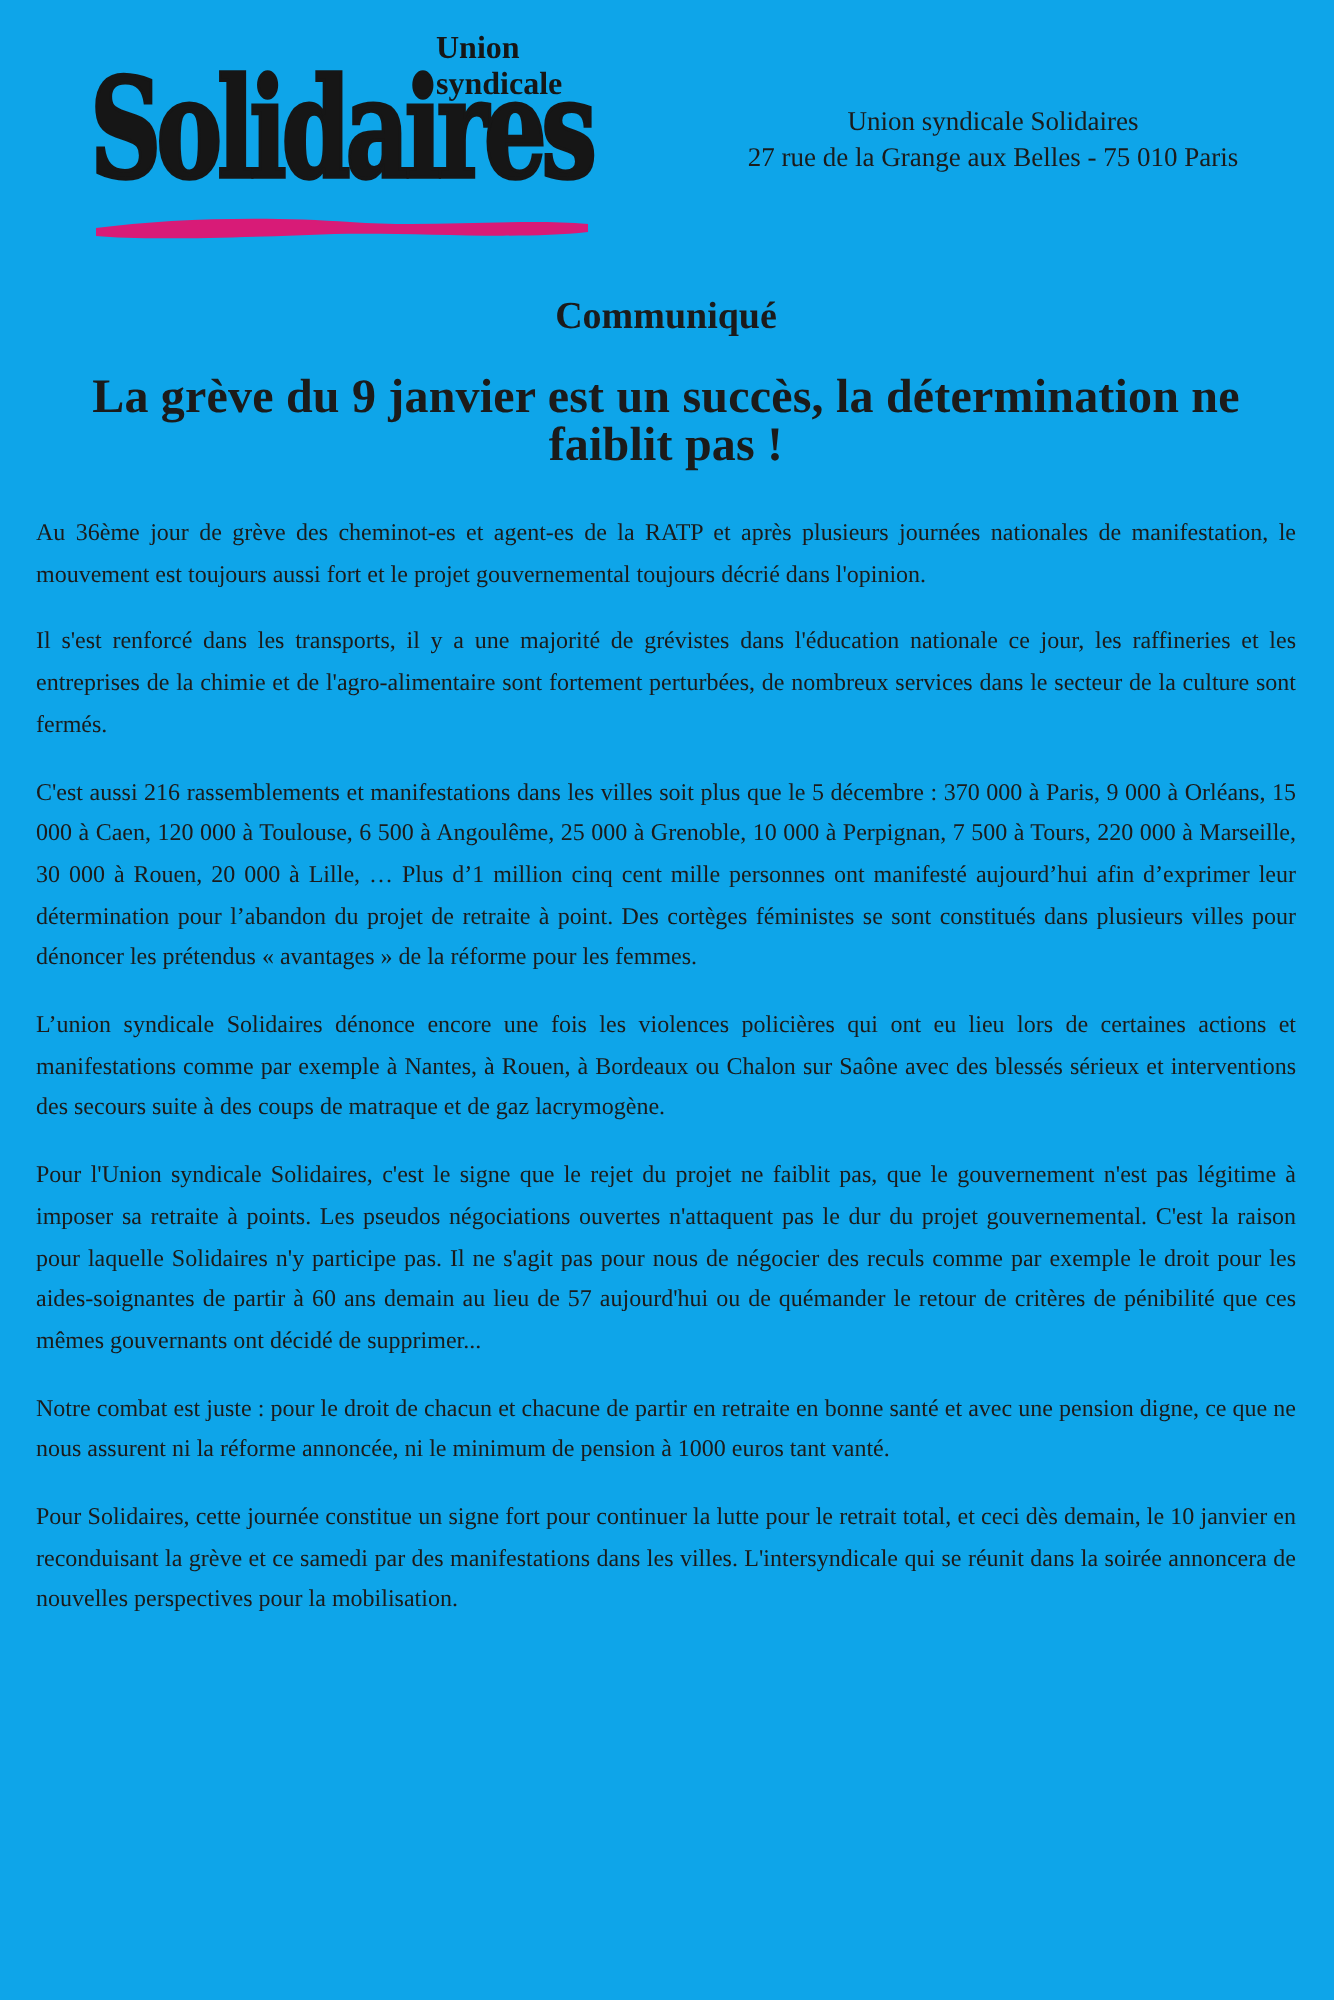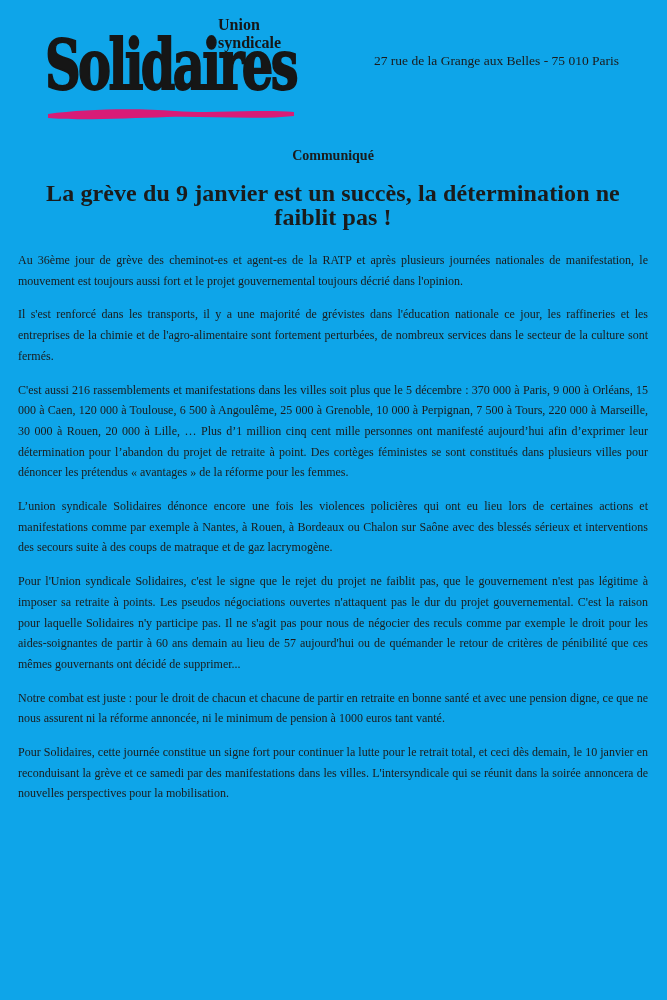--- a/index.html
+++ b/index.html
@@ -36,21 +36,21 @@
   }
   .address{
     position:absolute;left:340px;right:14px;top:52px;
     text-align:center;font-size:13.5px;line-height:18px;color:#1b1b1b;
   }
   
   .content{
     position:absolute;top:148px;left:18px;right:19px;
   }
   .kicker{
-    text-align:center;font-weight:bold;font-size:14px;
+    text-align:center;font-weight:bold;font-size:19px;
     margin:0 0 17px 0;
   }
   .doc-title{
     text-align:center;font-weight:bold;font-size:24px;line-height:24px;
     margin:0 0 21px 0;letter-spacing:0.1px;
   }
   .para{
     margin:0 0 13px 0;
     font-size:12px;line-height:20.7px;
     text-align:justify;
@@ -69,20 +69,21 @@
   <div class="header">
     <div class="logo">
       <div class="logo-union" style="white-space:pre-line">Union
 syndicale</div>
       <div class="logo-word">Solidaires</div>
       <svg class="logo-brush" viewBox="0 0 252 16" preserveAspectRatio="none">
         <path d="M3,8 C40,3 90,2 130,5 C170,8 214,3 249,6 L249,10 C212,14 162,10 122,11 C82,12.5 28,14.5 3,12 Z" fill="#d81b77"></path>
       </svg>
     </div>
     <div class="address">
+      <div>Union syndicale Solidaires</div>
       <div>27 rue de la Grange aux Belles - 75 010 Paris</div>
     </div>
   </div>
 
   <div class="content">
     <div class="kicker">Communiqué</div>
     <div class="doc-title">La grève du 9 janvier est un succès, la détermination ne faiblit pas !</div>
 
     <div>
         <p class="para">Au 36ème jour de grève des cheminot-es et agent-es de la RATP et après plusieurs journées nationales de manifestation, le mouvement est toujours aussi fort et le projet gouvernemental toujours décrié dans l'opinion.</p>

